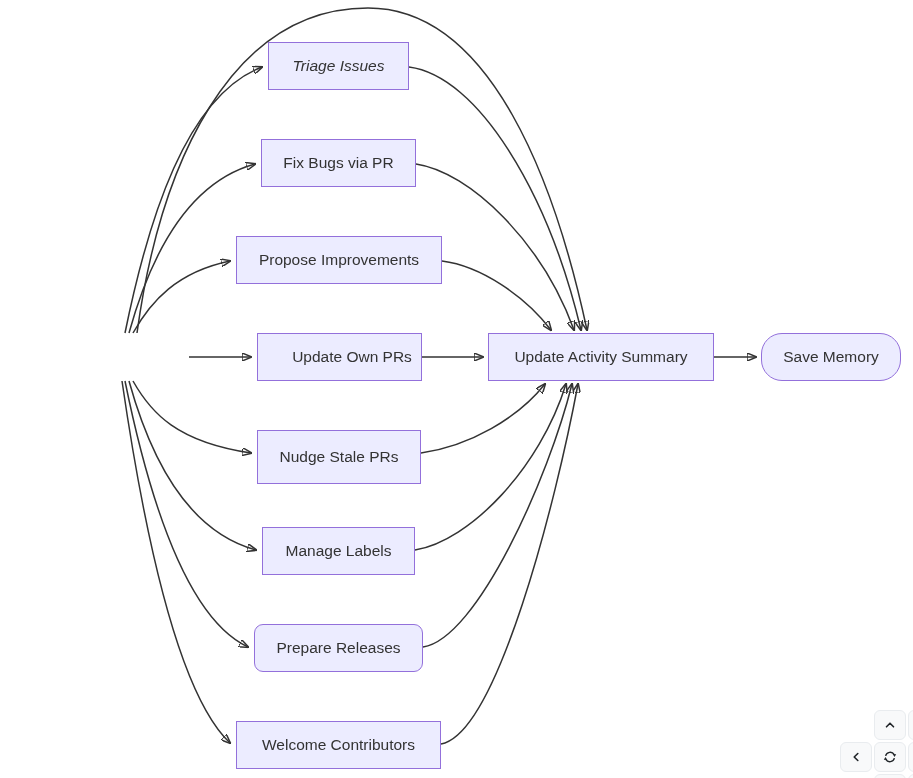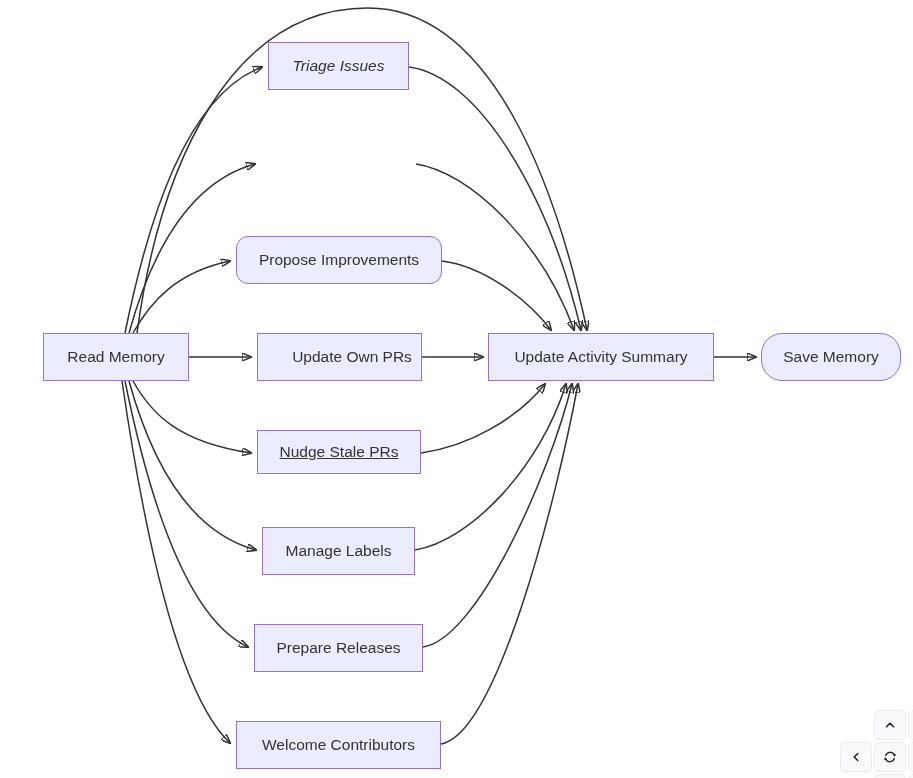--- a/index.html
+++ b/index.html
@@ -15,25 +15,25 @@
   .edges path{stroke:var(--edge);stroke-width:1.5;fill:none;}
   .node{
     position:absolute;display:flex;align-items:center;justify-content:center;text-align:center;
     background:var(--node-fill);border:1px solid var(--node-border);color:var(--node-text);
     font-size:15.5px;line-height:1.1;box-sizing:border-box;
   }
   
   .n0{left:43px;top:333px;width:146px;height:48px;}
   .n1{left:268px;top:42px;width:141px;height:48px;font-style:italic;}
   .n2{left:261px;top:139px;width:155px;height:48px;}
-  .n3{left:236px;top:236px;width:206px;height:48px;border-radius:12px;}
+  .n3{left:236px;top:236px;width:206px;height:48px;}
   .n4{left:257px;top:333px;width:165px;height:48px;padding-left:25px;}
-  .n5{left:257px;top:430px;width:164px;height:44px;text-decoration:underline;}
+  .n5{left:257px;top:430px;width:164px;height:54px;}
   .n6{left:262px;top:527px;width:153px;height:48px;text-align:center;}
-  .n7{left:254px;top:624px;width:169px;height:48px;}
+  .n7{left:254px;top:624px;width:169px;height:48px;border-radius:9px;}
   .n8{left:236px;top:721px;width:205px;height:48px;}
   .n9{left:488px;top:333px;width:226px;height:48px;}
   .n10{left:761px;top:333px;width:140px;height:48px;border-radius:21px;}
   
   .panbtn{
     position:absolute;width:32px;height:30px;border-radius:6px;background:var(--button-bg);
     border:1px solid var(--button-border);color:var(--button-icon);
     display:flex;align-items:center;justify-content:center;padding:0;cursor:pointer;
   }
   .b-up{left:874px;top:710px;}
@@ -69,22 +69,22 @@
     <path d="M416,164 C470,172 542,242 574,330" marker-end="url(#arrow)"></path>
     <path d="M442,261 C481,266 525,296 551,330" marker-end="url(#arrow)"></path>
     <path d="M422,357 L483,357" marker-end="url(#arrow)"></path>
     <path d="M421,453 C470,446 518,418 545,384" marker-end="url(#arrow)"></path>
     <path d="M415,550 C470,541 540,468 566,384" marker-end="url(#arrow)"></path>
     <path d="M423,647 C477,639 549,477 572,384" marker-end="url(#arrow)"></path>
     <path d="M441,744 C497,734 556,502 578,384" marker-end="url(#arrow)"></path>
     <path d="M714,357 L756,357" marker-end="url(#arrow)"></path>
   </svg>
 
-  <div class="node n0">Read Memory</div>
   <div class="node n1">Triage Issues</div>
+  <div class="node n2">Fix Bugs via PR</div>
   <div class="node n3">Propose Improvements</div>
   <div class="node n4">Update Own PRs</div>
   <div class="node n5">Nudge Stale PRs</div>
   <div class="node n6">Manage Labels</div>
   <div class="node n7">Prepare Releases</div>
   <div class="node n8">Welcome Contributors</div>
   <div class="node n9">Update Activity Summary</div>
   <div class="node n10">Save Memory</div>
 
   <button class="panbtn b-up">

